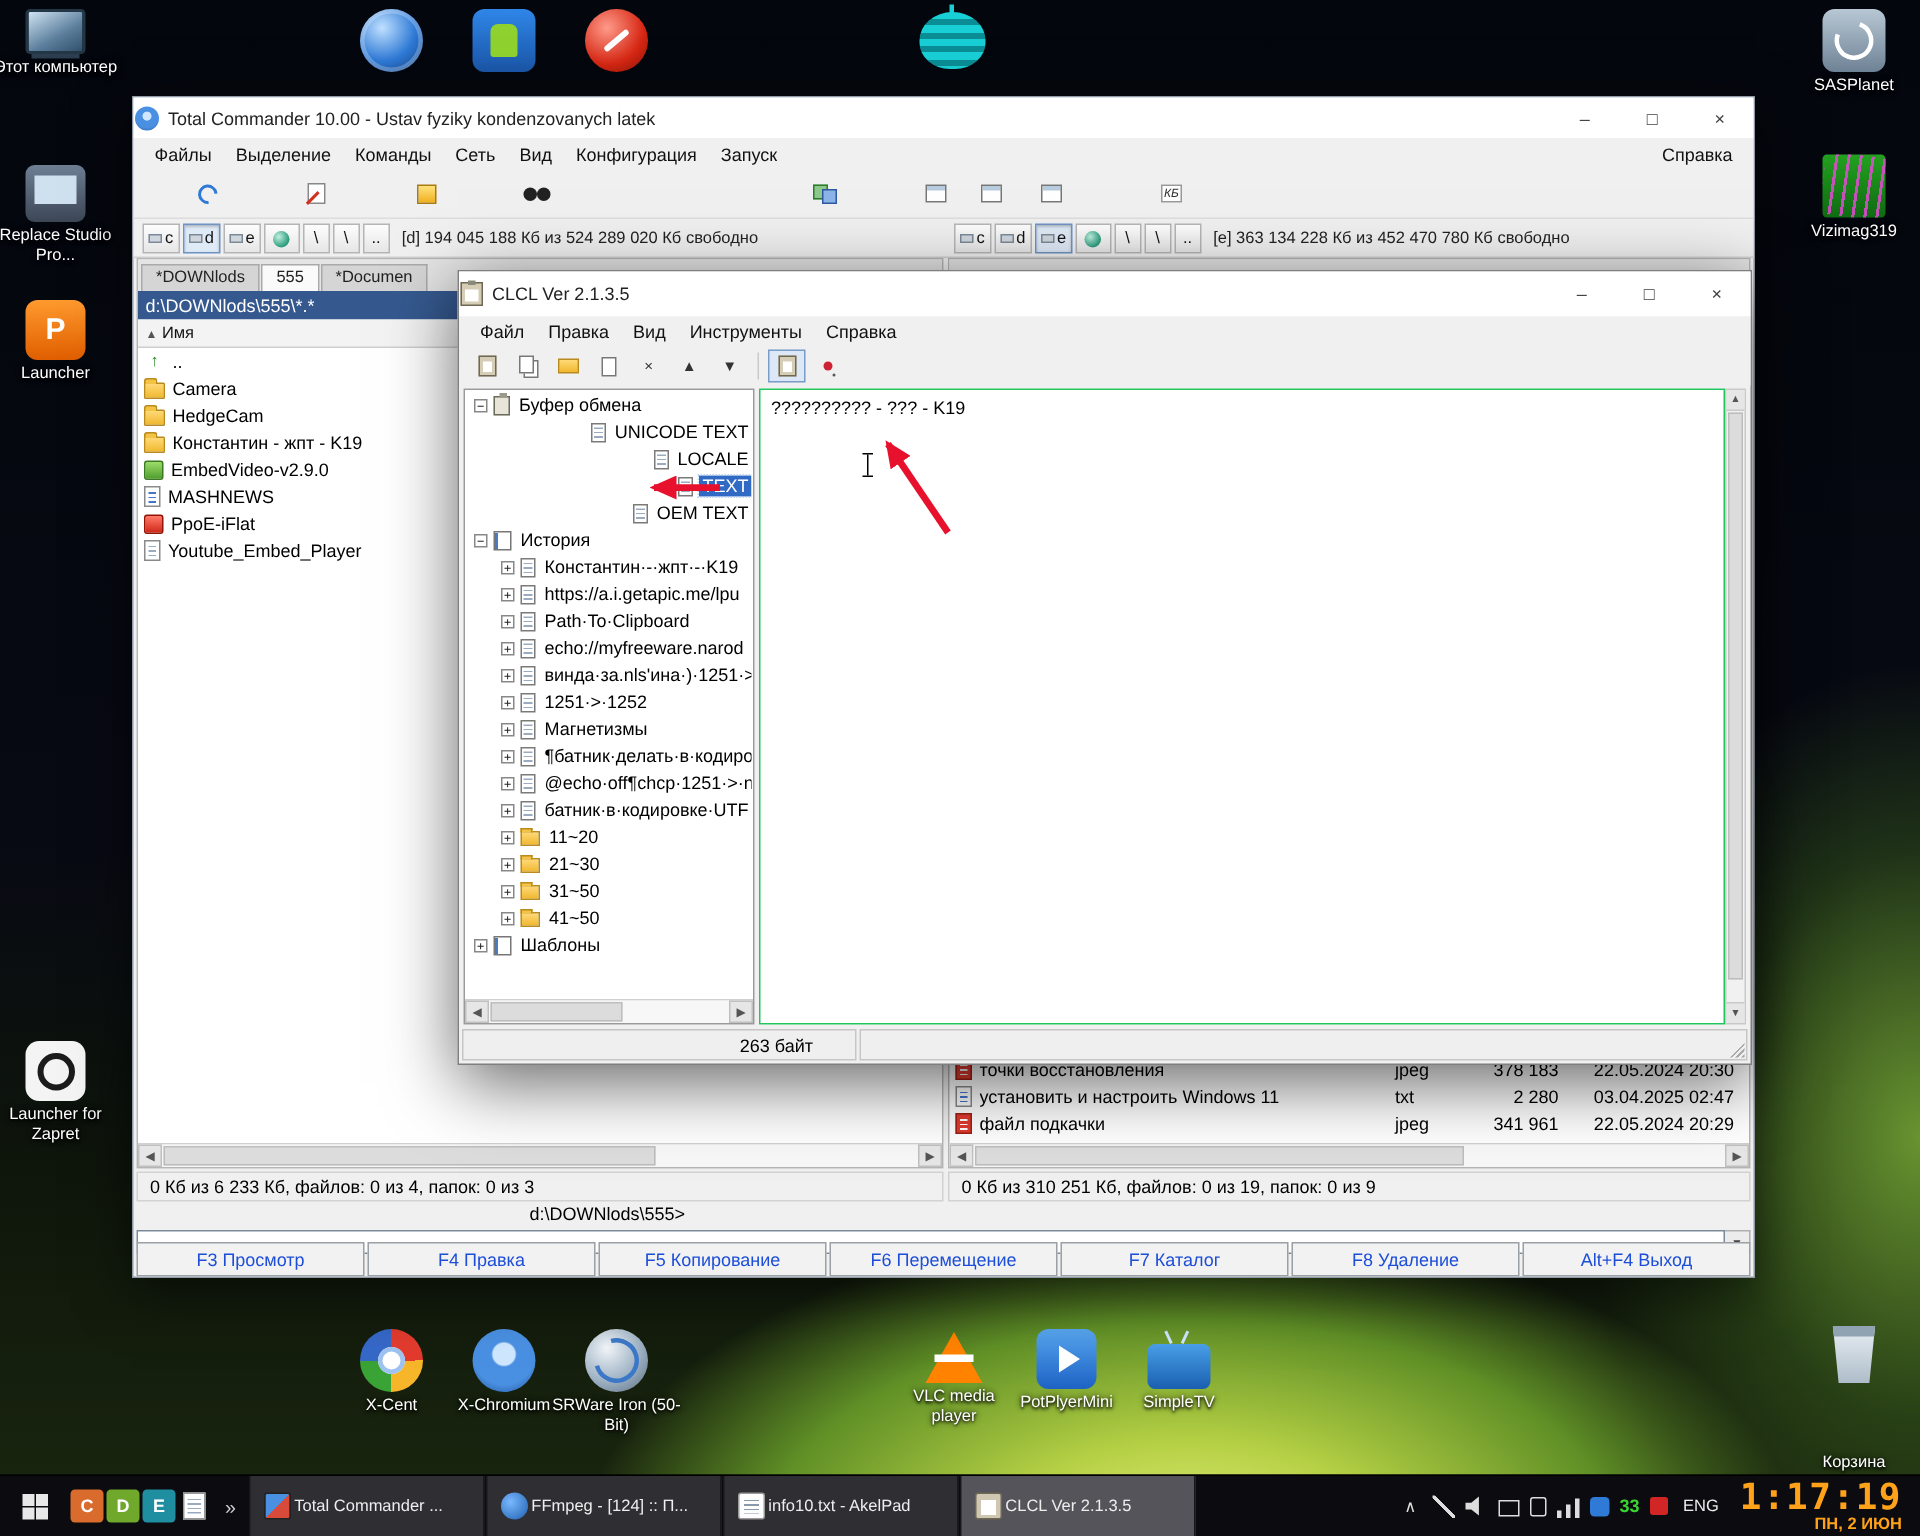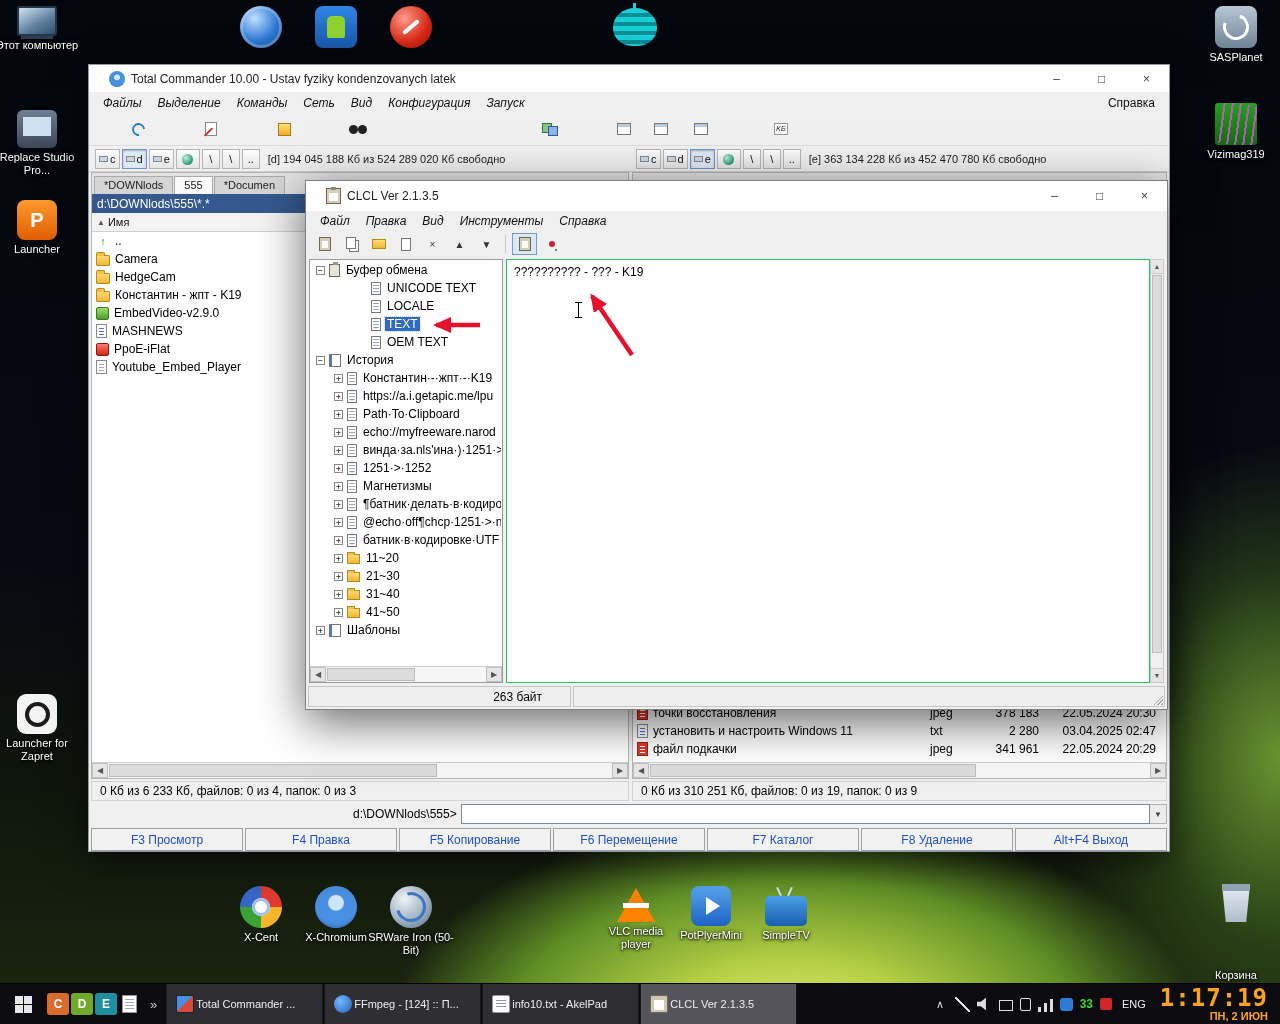--- a/index.html
+++ b/index.html
@@ -39,26 +39,26 @@
   .g-vlc::after{content:"";position:absolute;left:-13px;top:15px;width:26px;height:5px;background:#fff;}
   .g-pot{width:40px;height:40px;border-radius:8px;background:linear-gradient(#58a7f0,#1d62c4);position:relative;}
   .g-pot::before{content:"";position:absolute;left:15px;top:11px;border-left:14px solid #fff;border-top:9px solid transparent;border-bottom:9px solid transparent;}
   .g-stv{width:42px;height:30px;border-radius:5px;background:linear-gradient(#4aa0e8,#1a5fb0);position:relative;margin-top:10px;}
   .g-stv::before{content:"";position:absolute;top:-9px;left:13px;width:2px;height:9px;background:#cfe6ff;transform:rotate(-25deg);}
   .g-stv::after{content:"";position:absolute;top:-9px;left:24px;width:2px;height:9px;background:#cfe6ff;transform:rotate(25deg);}
   .g-bin{width:32px;height:38px;background:linear-gradient(#e8eef4,#aebdc9);clip-path:polygon(6% 0,94% 0,82% 100%,18% 100%);position:relative;}
   .g-bin::before{content:"";position:absolute;top:0;left:0;right:0;height:7px;background:#8fa3b2;}
   
   .win{position:absolute;background:#f0f0f0;}
-  .tbar{height:27px;background:#fff;display:flex;align-items:center;gap:6px;padding-left:20px;}
+  .tbar{height:27px;background:#fff;display:flex;align-items:center;gap:6px;padding-left:1px;}
   .ttext{font-size:12px;color:#222;white-space:nowrap;overflow:hidden;}
   .wctrl{margin-left:auto;display:flex;align-self:stretch;}
   .wbtn{width:45px;display:flex;align-items:center;justify-content:center;font-size:12px;color:#444;}
   .menubar{display:flex;align-items:center;padding:0 6px;font-size:12px;background:#f0f0f0;color:#111;}
-  .mi{padding:2px 8px;white-space:nowrap;font-style:italic;}
+  .mi{padding:2px 8px;white-space:nowrap;}
   .mhelp{margin-left:auto;padding:2px 8px;}
   
   #tc{left:88px;top:64px;width:1082px;height:788px;z-index:10;border:1px solid #8f9aa6;box-shadow:0 10px 34px rgba(0,0,0,.55);}
   #tc .menubar{position:absolute;top:27px;left:0;right:0;height:21px;}
   .tc-tb{position:absolute;top:48px;left:0;right:0;height:33px;background:#f0f0f0;border-bottom:1px solid #dcdcdc;}
   .tbtn{position:absolute;top:3px;width:30px;height:26px;display:flex;align-items:center;justify-content:center;}
   .a-refresh{width:13px;height:13px;border:2px solid #2f7ad6;border-radius:50%;border-right-color:transparent;transform:rotate(40deg);}
   .a-edit{width:12px;height:14px;background:#fff;border:1px solid #888;position:relative;}
   .a-edit::after{content:"";position:absolute;left:-3px;bottom:2px;width:11px;height:2px;background:#d03020;transform:rotate(-45deg);}
   .a-warn{width:13px;height:13px;background:linear-gradient(#ffe17a,#f0b020);border:1px solid #a97a10;}
@@ -104,21 +104,21 @@
   .i-app{width:13px;height:13px;border-radius:2px;flex:0 0 auto;}
   .i-app.green{background:linear-gradient(#9edc6a,#4f9e2f);border:1px solid #3a7a20;}
   .i-app.red{background:linear-gradient(#ff7a6a,#d02818);border:1px solid #901505;}
   .hscroll{position:absolute;left:0;right:0;bottom:0;height:16px;background:#f1f1f1;border-top:1px solid #d0d0d0;display:flex;}
   .sbtn{width:16px;background:#e6e6e6;border:1px solid #c0c0c0;font-size:8px;display:flex;align-items:center;justify-content:center;color:#555;}
   .strack{flex:1;position:relative;background:#f7f7f7;}
   .sthumb{position:absolute;top:1px;bottom:1px;left:1px;width:65%;background:#dcdcdc;border:1px solid #bdbdbd;}
   .tc-status{position:absolute;top:716px;left:2px;right:2px;height:20px;display:flex;font-size:12px;color:#000;}
   .stat{display:flex;align-items:center;padding-left:8px;border:1px solid #d2d2d2;background:#f0f0f0;white-space:nowrap;}
   .stat.l{width:538px;} .stat.r{flex:1;margin-left:3px;}
-  .tc-cmd{position:absolute;top:737px;left:2px;right:2px;height:24px;display:flex;align-items:center;font-size:12px;gap:4px;color:#000;}
+  .tc-cmd{position:absolute;top:737px;left:2px;right:2px;height:24px;display:flex;font-size:12px;gap:4px;color:#000;flex-direction:column;}
   .cmdlabel{margin-left:262px;white-space:nowrap;}
   .cmdbox{flex:1;height:20px;display:flex;}
   .cmdinput{flex:1;border:1px solid #7a8a9a;background:#fff;font:12px "Liberation Sans",sans-serif;padding:0 4px;}
   .cmddrop{width:17px;border:1px solid #b0b0b0;border-left:none;background:#ececec;font-size:8px;display:flex;align-items:center;justify-content:center;color:#444;}
   .tc-fkeys{position:absolute;left:2px;right:2px;top:763px;height:23px;display:flex;gap:2px;}
   .fk{flex:1;border:1px solid #9aa0a6;background:#f2f2f2;font-size:12px;display:flex;align-items:center;justify-content:center;color:#1d4ed8;white-space:nowrap;}
   
   #clcl{left:305px;top:180px;width:863px;height:530px;z-index:20;border:1px solid #7f7f7f;box-shadow:0 12px 44px rgba(0,0,0,.6);}
   #clcl .tbar{height:30px;}
   #clcl .menubar{position:absolute;top:30px;left:0;right:0;height:20px;}
@@ -131,21 +131,21 @@
   .csep{width:1px;height:18px;background:#c9c9c9;margin:0 4px;}
   .c-clip{width:12px;height:14px;background:#d6cdb6;border:1px solid #6e6753;position:relative;}
   .c-clip::before{content:"";position:absolute;inset:3px 2px 2px;background:#fff;}
   .c-copy{width:10px;height:12px;background:#fff;border:1px solid #777;box-shadow:3px 3px 0 -1px #fff,3px 3px 0 0 #777;margin:0 2px 2px 0;}
   .c-open{width:14px;height:10px;background:linear-gradient(#ffd977,#f0b830);border:1px solid #b98a1e;}
   .c-new{width:10px;height:13px;background:#fff;border:1px solid #777;}
   .c-pin{width:6px;height:6px;background:#c23;border-radius:50%;box-shadow:4px 6px 0 -2px #555;}
   .clcl-tree{position:absolute;left:3px;top:78px;width:194px;bottom:26px;background:#fff;border:1px solid #9a9a9a;overflow:hidden;}
   .tree-rows{position:absolute;inset:1px 1px 17px 1px;overflow:hidden;}
   .trow{height:18px;display:flex;align-items:center;gap:4px;font-size:12px;white-space:nowrap;color:#000;}
-  .i0{padding-left:5px;} .i1{padding-left:60px;} .i2{padding-left:23px;}
+  .i0{padding-left:5px;} .i1{padding-left:41px;justify-content:flex-end;} .i2{padding-left:23px;}
   .exp{width:9px;height:9px;border:1px solid #888;background:#fff;font:8px/7px "DejaVu Sans Mono",monospace;text-align:center;color:#222;flex:0 0 auto;}
   .t-clip{width:11px;height:13px;background:#e8e4d8;border:1px solid #6b6b5a;position:relative;flex:0 0 auto;}
   .t-clip::before{content:"";position:absolute;top:-3px;left:3px;width:5px;height:3px;background:#9a9a8a;}
   .t-book{width:12px;height:13px;background:#fff;border:1px solid #777;box-shadow:inset 2px 0 0 #4a7ac0;flex:0 0 auto;}
   .t-page{width:10px;height:13px;background:#fff;border:1px solid #7a7a7a;position:relative;flex:0 0 auto;}
   .t-page::before{content:"";position:absolute;left:1px;right:1px;top:2px;height:8px;background:repeating-linear-gradient(#9aabc0 0 1px,transparent 1px 3px);}
   .t-folder{width:13px;height:10px;background:linear-gradient(#ffd977,#f0b830);border:1px solid #b98a1e;position:relative;flex:0 0 auto;margin-top:2px;}
   .t-folder::before{content:"";position:absolute;top:-3px;left:-1px;width:6px;height:2px;background:#f3c346;border:1px solid #b98a1e;border-bottom:none;}
   .t-label{padding:0 2px;}
   .t-label.sel{background:#316ac5;color:#fff;outline:1px dotted #bcd4f0;}
@@ -596,21 +596,21 @@
             <span class="t-label">11~20</span>
           </div>
         <div class="trow i2">
             <span class="exp">+</span>
             <i class="t-folder"></i>
             <span class="t-label">21~30</span>
           </div>
         <div class="trow i2">
             <span class="exp">+</span>
             <i class="t-folder"></i>
-            <span class="t-label">31~40</span>
+            <span class="t-label">31~50</span>
           </div>
         <div class="trow i2">
             <span class="exp">+</span>
             <i class="t-folder"></i>
             <span class="t-label">41~50</span>
           </div>
         <div class="trow i0">
             <span class="exp">+</span>
             <i class="t-book"></i>
             <span class="t-label">Шаблоны</span>

